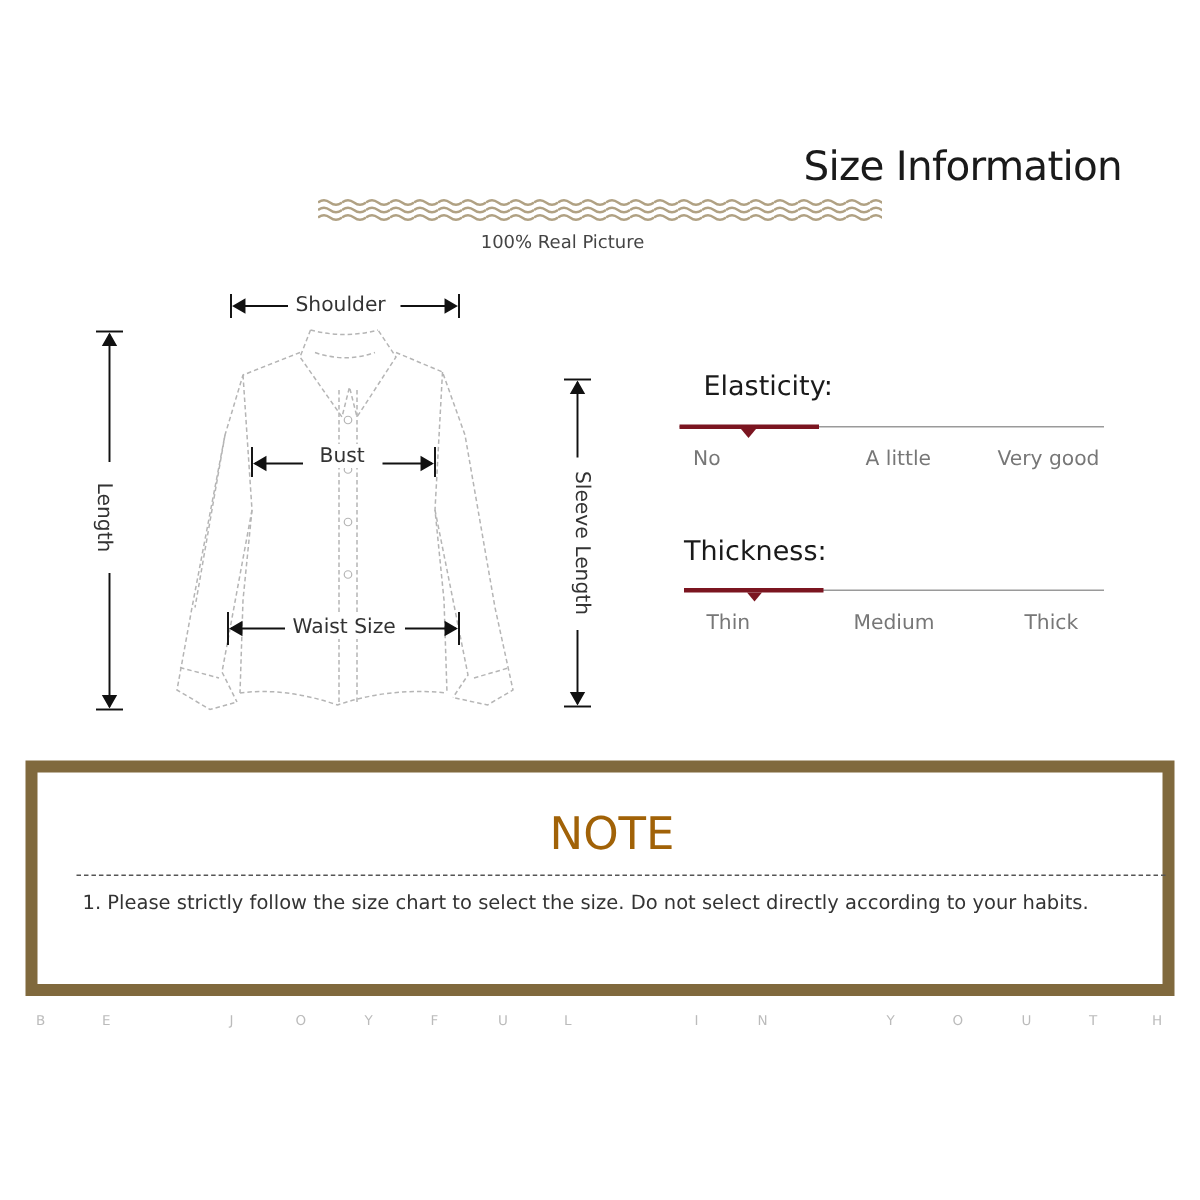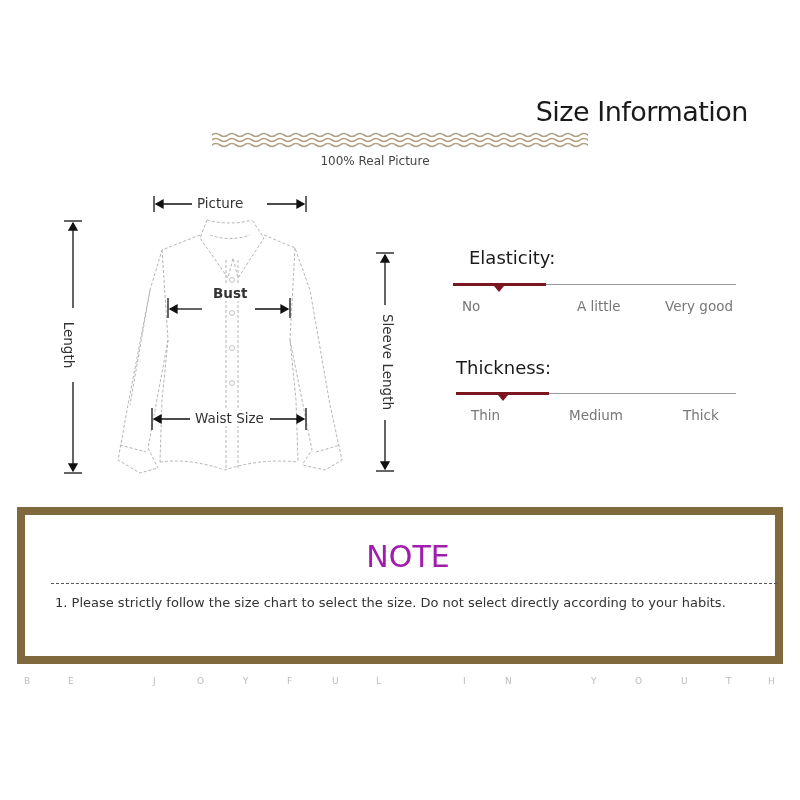--- a/index.html
+++ b/index.html
@@ -11,21 +11,21 @@
   .diagram { left: 50px; top: 180px; width: 360px; height: 300px; }
   .dimlabel { font-size: 13.5px; color: #333; background: #fff; padding: 0 3px; white-space: nowrap; }
   .vlabel { font-size: 13.5px; color: #333; white-space: nowrap; transform-origin: center center; }
   .rating { left: 453px; width: 283px; }
   .rating-title { font-size: 18px; color: #1a1a1a; }
   .track { position: absolute; left: 0; width: 283px; height: 1px; background: #9a9a9a; }
   .track-fill { position: absolute; left: 0; height: 3px; background: #7b1520; }
   .pointer { position: absolute; width: 0; height: 0; border-left: 5px solid transparent; border-right: 5px solid transparent; border-top: 6px solid #7b1520; }
   .opt { position: absolute; font-size: 13.5px; color: #777; white-space: nowrap; }
   .note-box { left: 17px; top: 507px; width: 750px; height: 141px; border: 8px solid #80693d; background: #fff; }
-  .note-title { left: 0; width: 766px; top: 24px; text-align: center; font-size: 30px; color: #a21caf; letter-spacing: 0px; }
+  .note-title { left: 0; width: 766px; top: 24px; text-align: center; font-size: 30px; color: #a16207; letter-spacing: 0px; }
   .note-rule { left: 26px; width: 726px; top: 68px; border-top: 1px dashed #555; height: 0; }
   .note-line { left: 30px; font-size: 13px; color: #333; white-space: nowrap; }
   .tagline span { position: absolute; top: 676px; font-size: 9px; color: #bbb; }
 </style>
 </head>
 <body>
 
 <div class="abs title">Size Information</div>
 <svg class="abs wave" viewBox="0 0 376 20" preserveAspectRatio="none">
   <defs>
@@ -103,22 +103,22 @@
         <path d="M23 291 L19 284 L27 284 Z"></path>
 
       <line x1="326" y1="73" x2="344" y2="73"></line>
         <line x1="326" y1="291" x2="344" y2="291"></line>
       <line x1="335" y1="75" x2="335" y2="125"></line>
         <line x1="335" y1="240" x2="335" y2="289"></line>
       <path d="M335 75 L331 82 L339 82 Z"></path>
         <path d="M335 289 L331 282 L339 282 Z"></path>
     </g>
   </svg>
-  <div class="abs dimlabel" style="left:144px; top:15px;">Picture</div>
-  <div class="abs dimlabel" style="left:160px; top:105px;font-weight:bold;">Bust</div>
+  <div class="abs dimlabel" style="left:144px; top:15px;">Shoulder</div>
+  <div class="abs dimlabel" style="left:160px; top:116px;">Bust</div>
   <div class="abs dimlabel" style="left:142px; top:230px;">Waist Size</div>
   <div class="abs vlabel" style="left:-4px; top:157px; transform: rotate(90deg);">Length</div>
   <div class="abs vlabel" style="left:290px; top:174px; transform: rotate(90deg);">Sleeve Length</div>
 </div>
 
 <div class="abs rating" style="top:247px; height:70px;">
   <div class="abs rating-title" style="left:16px; top:0;">Elasticity:</div>
   <div class="track" style="top:37px;"></div>
   <div class="track-fill" style="top:36px; width:93px;"></div>
   <div class="pointer" style="left:41px; top:39px;"></div>

